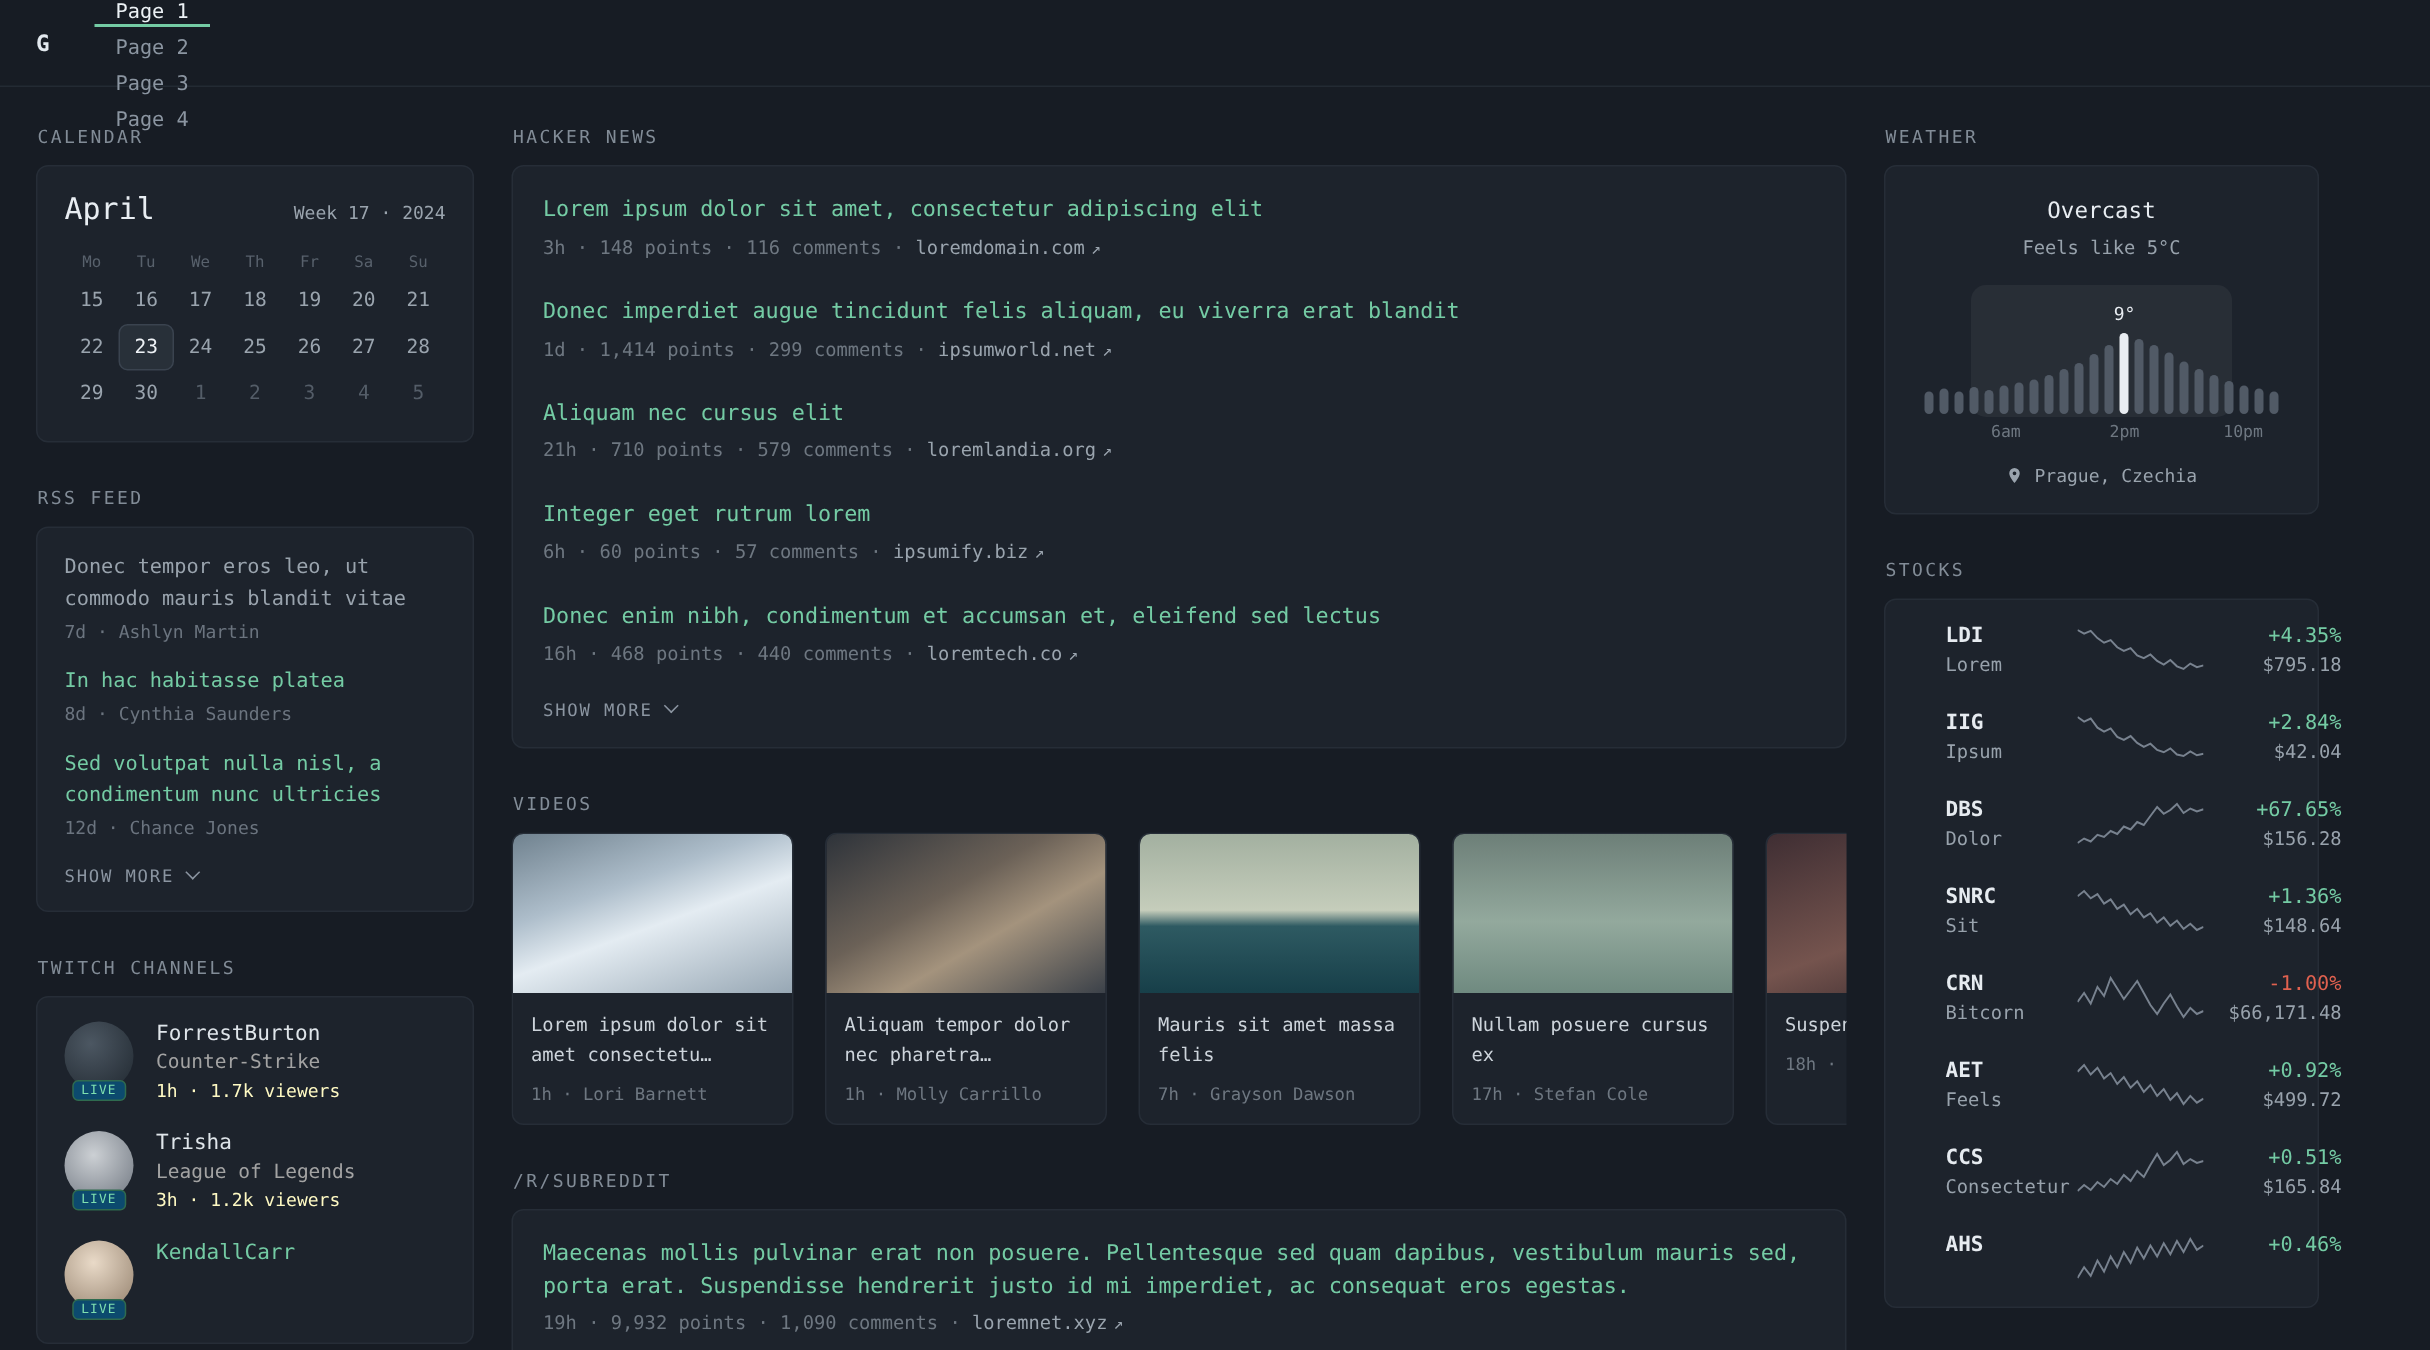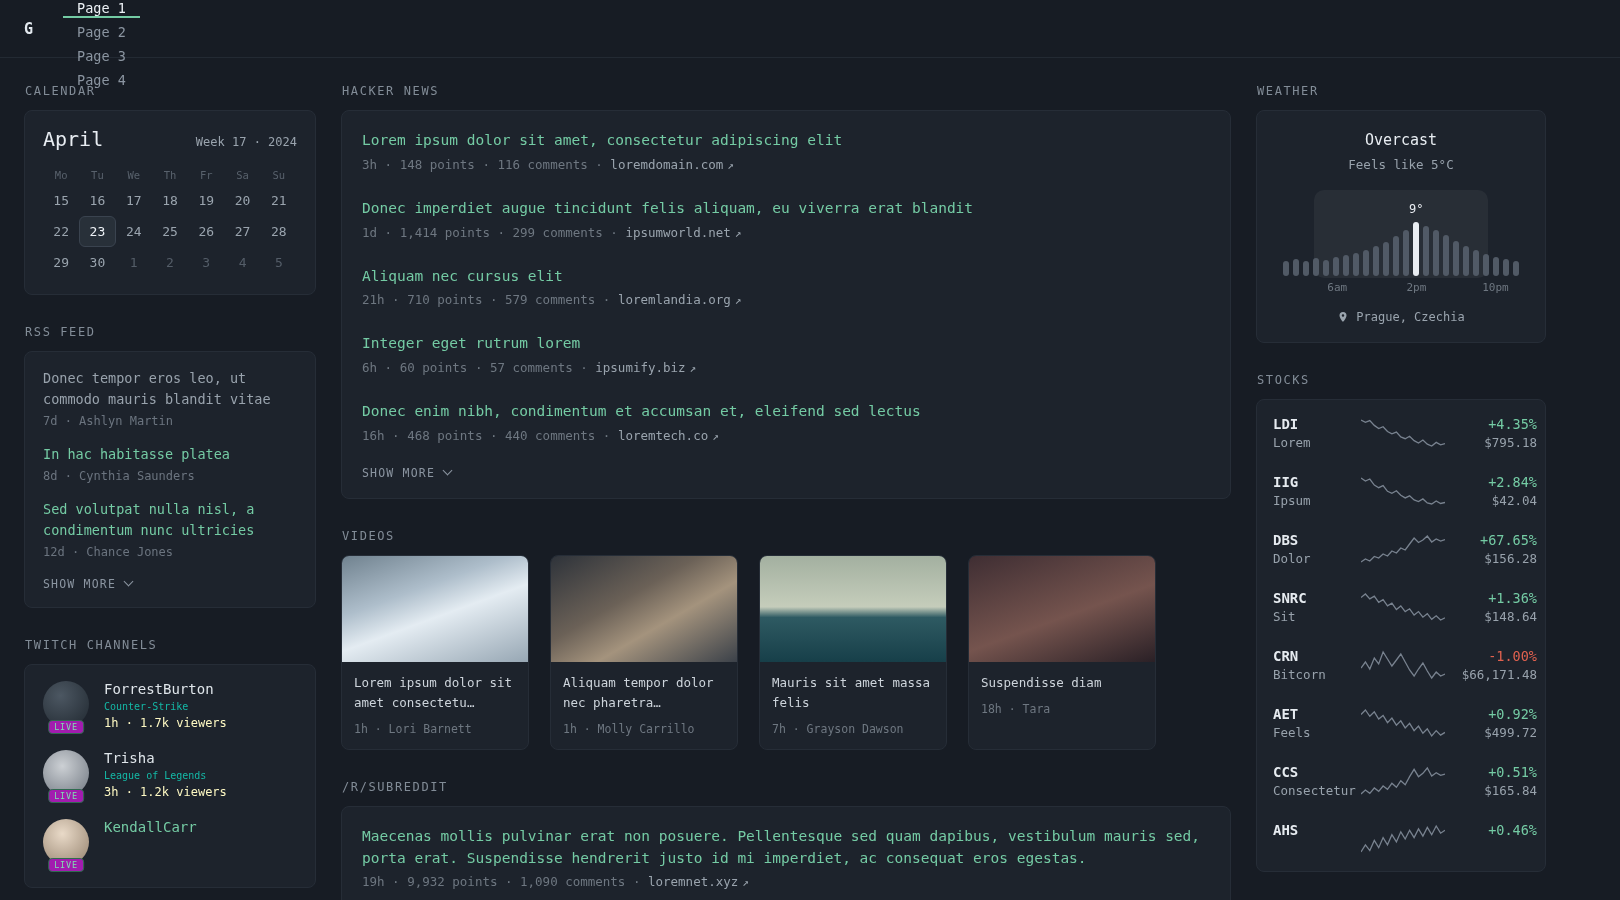--- a/index.html
+++ b/index.html
@@ -43,24 +43,24 @@
   .rss-title.visited { color:#99a3ad; }
   .item-meta { font-size:12px; color:#6b747f; margin-top:4px; }
   .show-more { display:flex; align-items:center; background:none; border:none; color:#8b95a1; font-size:11.5px; letter-spacing:1.2px; padding:2px 0 0; }
   .chev { width:7px; height:7px; border-right:1.5px solid currentColor; border-bottom:1.5px solid currentColor; transform:rotate(45deg); display:inline-block; margin:-4px 0 0 9px; }
 
   
   .chan { display:flex; gap:15px; margin-bottom:20px; align-items:flex-start; }
   .chan:last-child { margin-bottom:6px; }
   .av-wrap { position:relative; flex:0 0 auto; }
   .avatar { width:46px; height:46px; border-radius:50%; }
-  .live { position:absolute; left:50%; bottom:-7px; transform:translateX(-50%); font-size:8.5px; letter-spacing:.8px; color:#7fe0b0; background:#a21caf; border:1px solid #2f6b4f; border-radius:4px; padding:1px 5px; }
+  .live { position:absolute; left:50%; bottom:-7px; transform:translateX(-50%); font-size:8.5px; letter-spacing:.8px; color:#7fe0b0; background:#0c4a6e; border:1px solid #2f6b4f; border-radius:4px; padding:1px 5px; }
   .chan-name { font-size:14px; color:#dfe5ea; }
   .chan-name.accent { color:#74cba4; }
-  .chan-game { font-size:10px; color:#14b8a6; margin-top:4px; }
+  .chan-game { font-size:13px; color:#a3a3a3; margin-top:4px; }
   .chan-meta { font-size:12px; color:#fef9c3; margin-top:4px; }
 
   
   .feed { padding:6px 20px 8px; }
   .hn-item { padding:13px 0; }
   .hn-title { display:block; font-size:14.5px; line-height:1.5; color:#74cba4; }
   .hn-meta { font-size:12.5px; color:#6e7781; margin-top:5px; }
   .domain { color:#9aa4ae; }
   .ext { font-size:11px; margin-left:4px; }
   .feed .show-more { padding:10px 0 10px; }
@@ -83,21 +83,21 @@
   .wbar { width:6px; border-radius:3px; background:#515a66; }
   .wbar.hi { background:#e9edf2; }
   .wtemp { position:absolute; left:56.5%; transform:translateX(-50%); bottom:78px; font-size:12px; color:#e9edf2; }
   .wtimes span { position:absolute; bottom:0; font-size:11px; color:#6e7781; transform:translateX(-50%); }
   .wt0 { left:23%; } .wt1 { left:56.5%;margin-top:44px; } .wt2 { left:90%; }
   .w-loc { display:flex; align-items:center; justify-content:center; gap:7px; margin-top:16px; font-size:12px; color:#9aa4ae; }
   .pin { color:#9aa4ae; display:inline-flex; }
 
   
   .stocks { padding:4px 16px; }
-  .stock { display:flex; align-items:center; padding:12px 0; }
+  .stock { display:flex; align-items:center; padding:12px 0;margin-left:24px; }
   .s-id { flex:0 0 88px; }
   .s-sym { font-size:14px; font-weight:bold; color:#e6ebf0; }
   .s-name { font-size:12.5px; color:#98a2ac; margin-top:3px; min-height:14px; }
   .spark { flex:1; display:flex; justify-content:center; color:#78828f; }
   .s-val { flex:0 0 92px; text-align:right; }
   .s-chg { font-size:13.5px; }
   .s-chg.pos { color:#74cba4; }
   .s-chg.neg { color:#e0614f; }
   .s-price { font-size:12.5px; color:#98a2ac; margin-top:3px; min-height:14px; }
 </style>
@@ -308,20 +308,27 @@
           </div>
 
           <div class="card vid">
             <div class="vid-thumb" style="background: linear-gradient(rgb(163, 176, 160) 0%, rgb(197, 205, 187) 48%, rgb(46, 90, 98) 58%, rgb(23, 63, 73) 100%);"></div>
             <div class="vid-body">
               <a class="vid-title">Mauris sit amet massa felis</a>
               <div class="vid-meta">7h · Grayson Dawson</div>
             </div>
           </div>
 
+          <div class="card vid">
+            <div class="vid-thumb" style="background: linear-gradient(rgb(109, 127, 120) 0%, rgb(147, 169, 157) 55%, rgb(111, 138, 128) 100%);"></div>
+            <div class="vid-body">
+              <a class="vid-title">Nullam posuere cursus ex</a>
+              <div class="vid-meta">17h · Stefan Cole</div>
+            </div>
+          </div>
 
           <div class="card vid">
             <div class="vid-thumb" style="background: linear-gradient(160deg, rgb(63, 46, 51) 0%, rgb(117, 84, 78) 55%, rgb(42, 32, 38) 100%);"></div>
             <div class="vid-body">
               <a class="vid-title">Suspendisse diam</a>
               <div class="vid-meta">18h · Tara</div>
             </div>
           </div>
         </div>
     </section>

